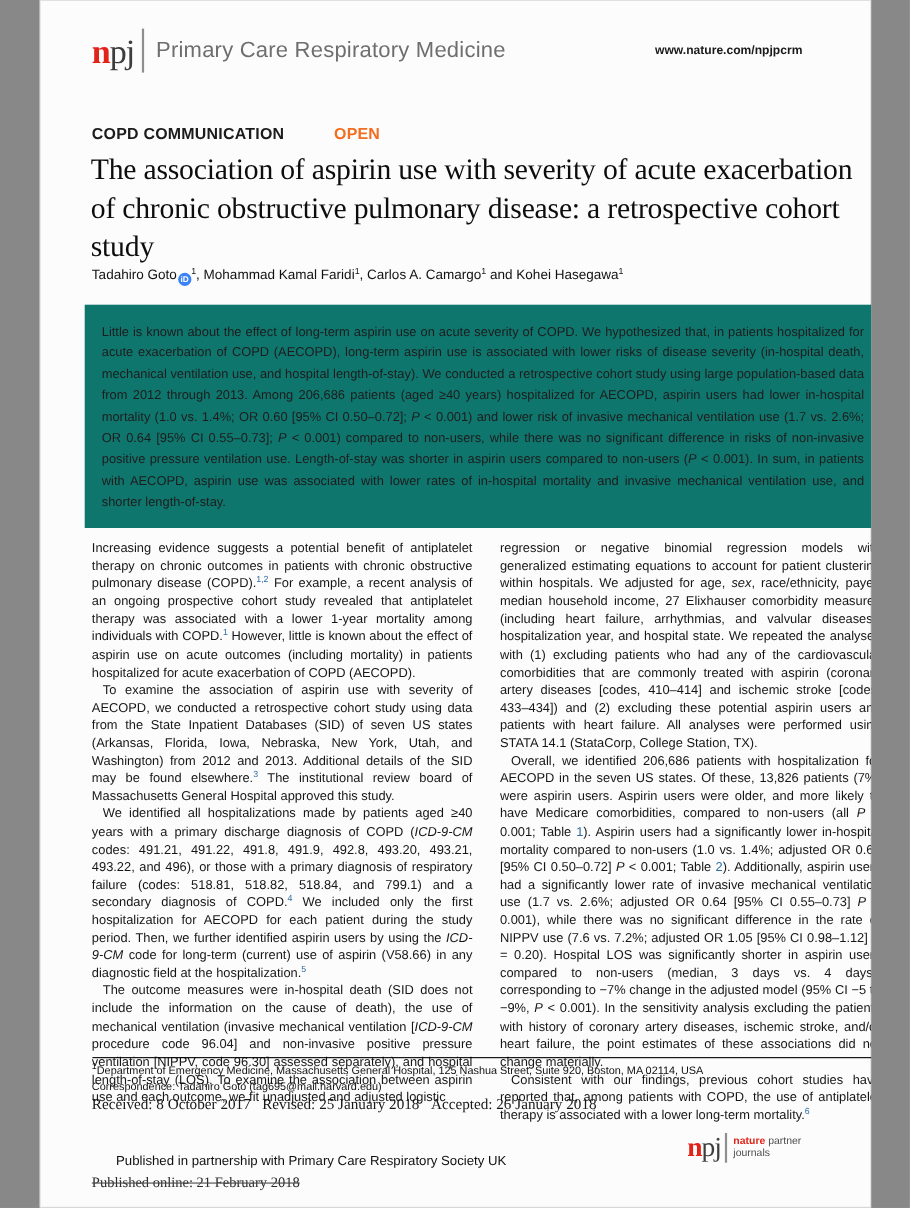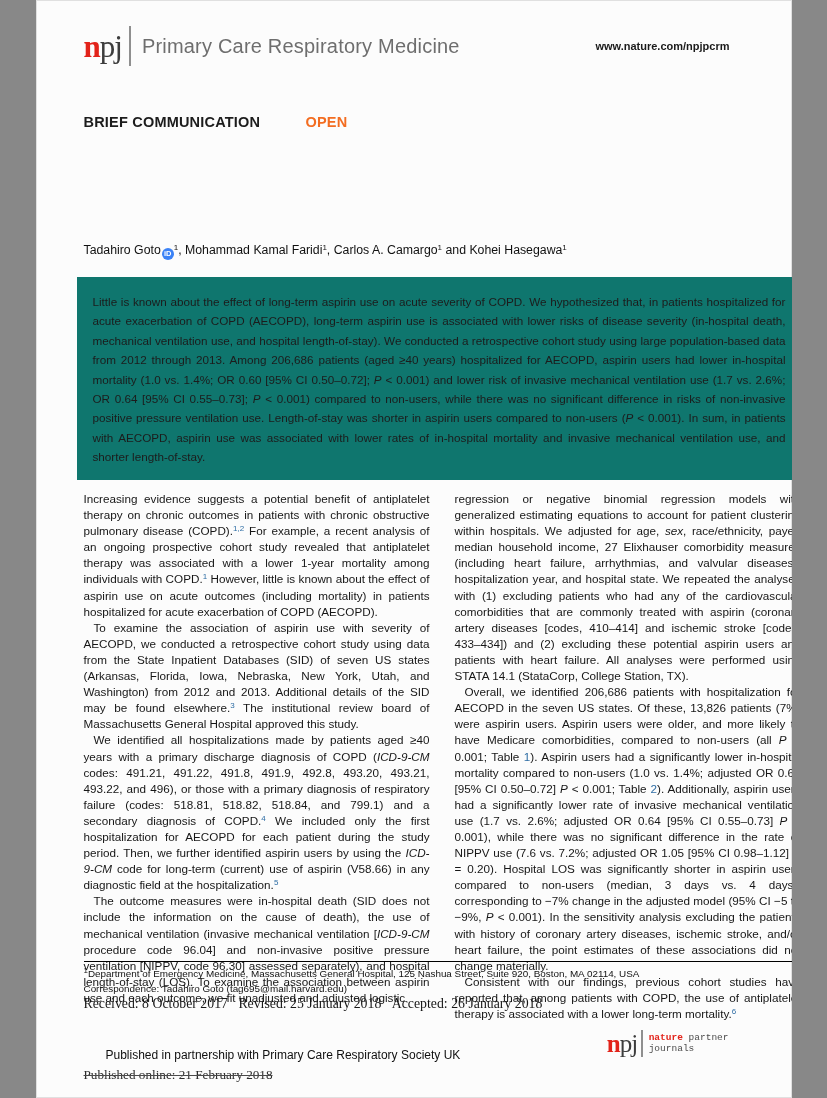--- a/index.html
+++ b/index.html
@@ -60,39 +60,40 @@
   .dates{position:absolute;left:48px;top:995px;width:716px;
     font-family:"Liberation Serif",serif;font-size:13.8px;line-height:17px;color:#161616;}
   .dates .seg{display:inline-block;margin-right:7px;}
   .published{position:absolute;left:48px;top:1067px;
     font-family:"Liberation Serif",serif;font-size:13.2px;color:#2b2b2b;
     text-decoration:line-through;text-decoration-thickness:1px;text-decoration-color:#4a4a4a;}
   .partnership{position:absolute;left:48px;top:1048px;font-size:12px;color:#101010;padding-left:22px;}
   .npj-small{position:absolute;right:63px;top:1030px;display:flex;align-items:center;}
   .npj-small .npj{font-size:25px;line-height:25px;}
   .npj-small .logo-bar{width:1.5px;height:27px;margin:0 6px 0 4px;}
-  .npj-small .brand{font-size:9.5px;line-height:10.5px;color:#4c4c4c;font-family:Liberation Mono, monospace;}
+  .npj-small .brand{font-size:9.5px;line-height:10.5px;color:#4c4c4c;}
   .npj-small .brand .nature{color:var(--red);font-weight:bold;}
 </style>
 </head>
 <body>
 
 <div class="page">
 
   <div class="header">
     <div class="npj"><span class="n">n</span><span class="pj">pj</span></div>
     <div class="logo-bar"></div>
     <div class="journal-name">Primary Care Respiratory Medicine</div>
     <div class="site-url">www.nature.com/npjpcrm</div>
   </div>
 
   <div class="kicker">
-    <span>BRIEF COMMUNICATION</span>
+    <span>COPD COMMUNICATION</span>
     <span class="open">OPEN</span>
   </div>
+  <h1 class="title">The association of aspirin use with severity of acute exacerbation of chronic obstructive pulmonary disease: a retrospective cohort study</h1>
   <div class="authors"><span class="run-p">Tadahiro Goto</span><span class="run-orcid">iD</span><span class="run-sup">1</span><span class="run-p">, Mohammad Kamal Faridi</span><span class="run-sup">1</span><span class="run-p">, Carlos A. Camargo</span><span class="run-sup">1</span><span class="run-p"> and Kohei Hasegawa</span><span class="run-sup">1</span></div>
 
   <div class="abstract">
     <p class="abstract-text"><span class="run-p">Little is known about the effect of long-term aspirin use on acute severity of COPD. We hypothesized that, in patients hospitalized for acute exacerbation of COPD (AECOPD), long-term aspirin use is associated with lower risks of disease severity (in-hospital death, mechanical ventilation use, and hospital length-of-stay). We conducted a retrospective cohort study using large population-based data from 2012 through 2013. Among 206,686 patients (aged ≥40 years) hospitalized for AECOPD, aspirin users had lower in-hospital mortality (1.0 vs. 1.4%; OR 0.60 [95% CI 0.50–0.72]; </span><span class="run-i">P</span><span class="run-p"> &lt; 0.001) and lower risk of invasive mechanical ventilation use (1.7 vs. 2.6%; OR 0.64 [95% CI 0.55–0.73]; </span><span class="run-i">P</span><span class="run-p"> &lt; 0.001) compared to non-users, while there was no significant difference in risks of non-invasive positive pressure ventilation use. Length-of-stay was shorter in aspirin users compared to non-users (</span><span class="run-i">P</span><span class="run-p"> &lt; 0.001). In sum, in patients with AECOPD, aspirin use was associated with lower rates of in-hospital mortality and invasive mechanical ventilation use, and shorter length-of-stay.</span></p>
   </div>
 
   <div class="col col-left">
     <p><span class="run-p">Increasing evidence suggests a potential benefit of antiplatelet therapy on chronic outcomes in patients with chronic obstructive pulmonary disease (COPD).</span><span class="run-ref">1,2</span><span class="run-p"> For example, a recent analysis of an ongoing prospective cohort study revealed that antiplatelet therapy was associated with a lower 1-year mortality among individuals with COPD.</span><span class="run-ref">1</span><span class="run-p"> However, little is known about the effect of aspirin use on acute outcomes (including mortality) in patients hospitalized for acute exacerbation of COPD (AECOPD).</span></p>
     <p class="indent"><span class="run-p">To examine the association of aspirin use with severity of AECOPD, we conducted a retrospective cohort study using data from the State Inpatient Databases (SID) of seven US states (Arkansas, Florida, Iowa, Nebraska, New York, Utah, and Washington) from 2012 and 2013. Additional details of the SID may be found elsewhere.</span><span class="run-ref">3</span><span class="run-p"> The institutional review board of Massachusetts General Hospital approved this study.</span></p>
     <p class="indent"><span class="run-p">We identified all hospitalizations made by patients aged ≥40 years with a primary discharge diagnosis of COPD (</span><span class="run-i">ICD-9-CM</span><span class="run-p"> codes: 491.21, 491.22, 491.8, 491.9, 492.8, 493.20, 493.21, 493.22, and 496), or those with a primary diagnosis of respiratory failure (codes: 518.81, 518.82, 518.84, and 799.1) and a secondary diagnosis of COPD.</span><span class="run-ref">4</span><span class="run-p"> We included only the first hospitalization for AECOPD for each patient during the study period. Then, we further identified aspirin users by using the </span><span class="run-i">ICD-9-CM</span><span class="run-p"> code for long-term (current) use of aspirin (V58.66) in any diagnostic field at the hospitalization.</span><span class="run-ref">5</span></p>

